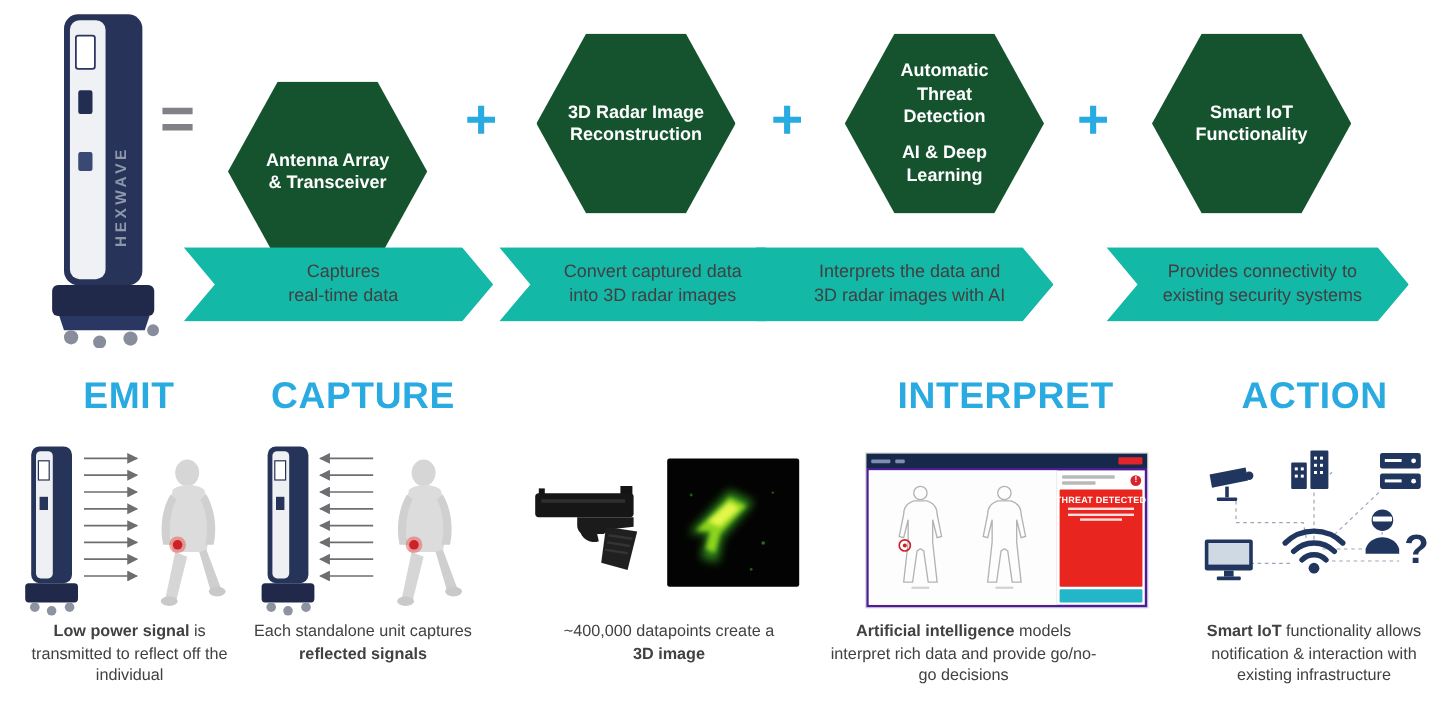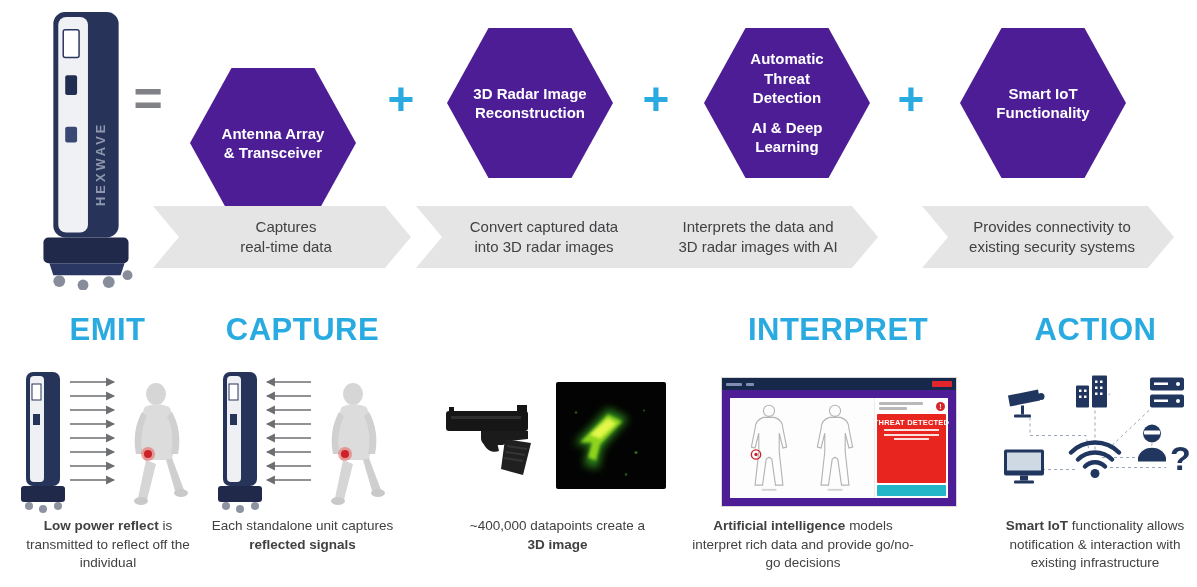--- a/index.html
+++ b/index.html
@@ -1,32 +1,32 @@
 <!DOCTYPE html>
 <html><head>
 <meta charset="utf-8">
 <style>
   * { margin:0; padding:0; box-sizing:border-box; }
   html,body { background:#ffffff; }
   body { font-family:"Liberation Sans", sans-serif; }
   .canvas { position:relative; width:1197px; height:587px; background:#fff; overflow:hidden; }
 
-  .hex { position:absolute; top:28px; width:166px; height:150px; background:#4c1d95;
+  .hex { position:absolute; top:28px; width:166px; height:150px; background:#14532d;
     clip-path:polygon(25% 0, 75% 0, 100% 50%, 75% 100%, 25% 100%, 0 50%);
     display:flex; flex-direction:column; align-items:center; justify-content:center;
     color:#fff; text-align:center; font-weight:bold; font-size:15px; line-height:1.3; }
   .hex-text, .hex-sub { white-space:pre-line; }
   .hex-sub { margin-top:10px; }
 
   .plus { position:absolute; top:72px; width:44px; text-align:center; color:#29abe2;
     font-size:46px; font-weight:bold; }
   .equals { position:absolute; left:124px; top:70px; width:48px; text-align:center;
     color:#808285; font-size:50px; font-weight:bold; }
 
-  .banner { position:absolute; top:206px; height:62px; background:#e5e5e5;
+  .banner { position:absolute; top:206px; height:62px; background:#14b8a6;
     clip-path:polygon(0 0, calc(100% - 26px) 0, 100% 50%, calc(100% - 26px) 100%, 0 100%, 26px 50%);
     display:flex; align-items:center; justify-content:center; }
   .banner-text { white-space:pre-line; text-align:center; color:#414042; font-size:15px;
     line-height:1.35; padding:0 26px 0 34px; }
 
   .col-heading { position:absolute; top:312px; text-align:center; color:#29abe2;
     font-size:31px; font-weight:700; letter-spacing:0.5px; }
 
   .caption { position:absolute; top:517px; text-align:center; color:#414042;
     font-size:13.5px; line-height:1.38; }
@@ -37,21 +37,21 @@
     background:#030303; border-radius:2px; overflow:hidden; }
 
   
   .screen { position:absolute; left:722px; top:378px; width:234px; height:128px;
     background:#fff; box-shadow:0 0 0 1px #d8d8d8; display:flex; flex-direction:column; }
   .screen-header { height:12px; background:#16294a; display:flex; align-items:center;
     gap:4px; padding:0 4px; flex:0 0 auto; }
   .hdr-dash { width:16px; height:3px; background:#7f8db0; border-radius:1px; }
   .hdr-dash.sm { width:8px; }
   .hdr-btn { margin-left:auto; width:20px; height:6px; background:#e0262c; border-radius:1px; }
-  .screen-body { flex:1; display:flex; border:8px solid #4c1d95; min-height:0; }
+  .screen-body { flex:1; display:flex; border:2px solid #4c1d95; min-height:0; }
   .screen-left { flex:1; display:flex; align-items:center; justify-content:space-evenly;
     background:#fdfdfd; }
   .screen-right { width:74px; display:flex; flex-direction:column; border-left:1px solid #eeeeee;
     padding:2px; gap:2px; }
   .alert-top { display:flex; flex-direction:column; gap:2.5px; padding:2px 12px 2px 2px; position:relative; }
   .alert-icon { position:absolute; right:1px; top:2px; width:9px; height:9px; background:#d8252b;
     color:#fff; border-radius:50%; font-size:7px; font-weight:bold; text-align:center; line-height:9px; }
   .tline { height:2.5px; background:#b9b9b9; width:80%; border-radius:1px; }
   .tline.short { width:50%; }
   .alert-box { flex:1; background:#e8251f; border-radius:1px; padding:4px 2px 3px;
@@ -343,21 +343,21 @@
     </g>
     <g transform="translate(142,50)" fill="#21365f">
       <circle cx="10" cy="10" r="9"></circle>
       <rect x="2" y="7" width="16" height="4" rx="1" fill="#fff"></rect>
       <path d="M-4,34 C0,21 20,21 24,34 L24,38 L-4,38 Z"></path>
     </g>
     <text x="170" y="96" font-size="34" font-weight="bold" fill="#21365f">?</text>
   </svg>
 
   <div class="caption" style="left:22px; width:172px;">
-    <span></span><b>Low power reflect</b><span> is transmitted to reflect off the individual</span>
+    <span></span><b>Low power signal</b><span> is transmitted to reflect off the individual</span>
   </div>
   <div class="caption" style="left:210px; width:185px;">
     <span>Each standalone unit captures </span><b>reflected signals</b><span></span>
   </div>
   <div class="caption" style="left:465px; width:185px;">
     <span>~400,000 datapoints create a </span><b>3D image</b><span></span>
   </div>
   <div class="caption" style="left:687px; width:232px;text-align:center;">
     <b>Artificial intelligence</b><span> models interpret rich data and provide go/no-go decisions</span>
   </div>

